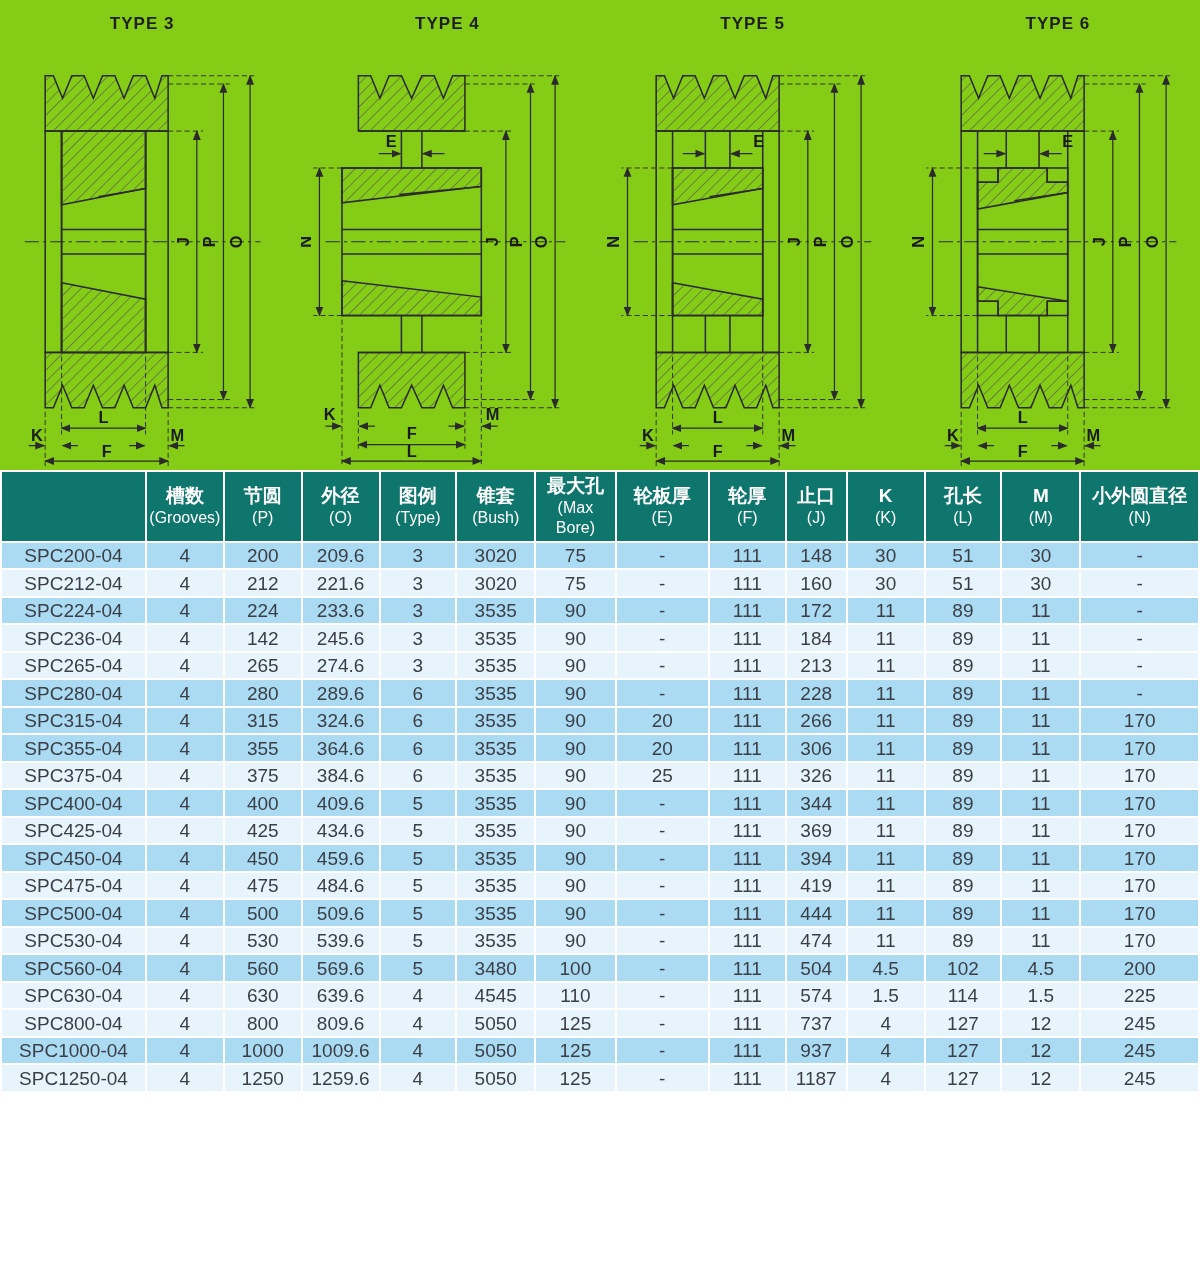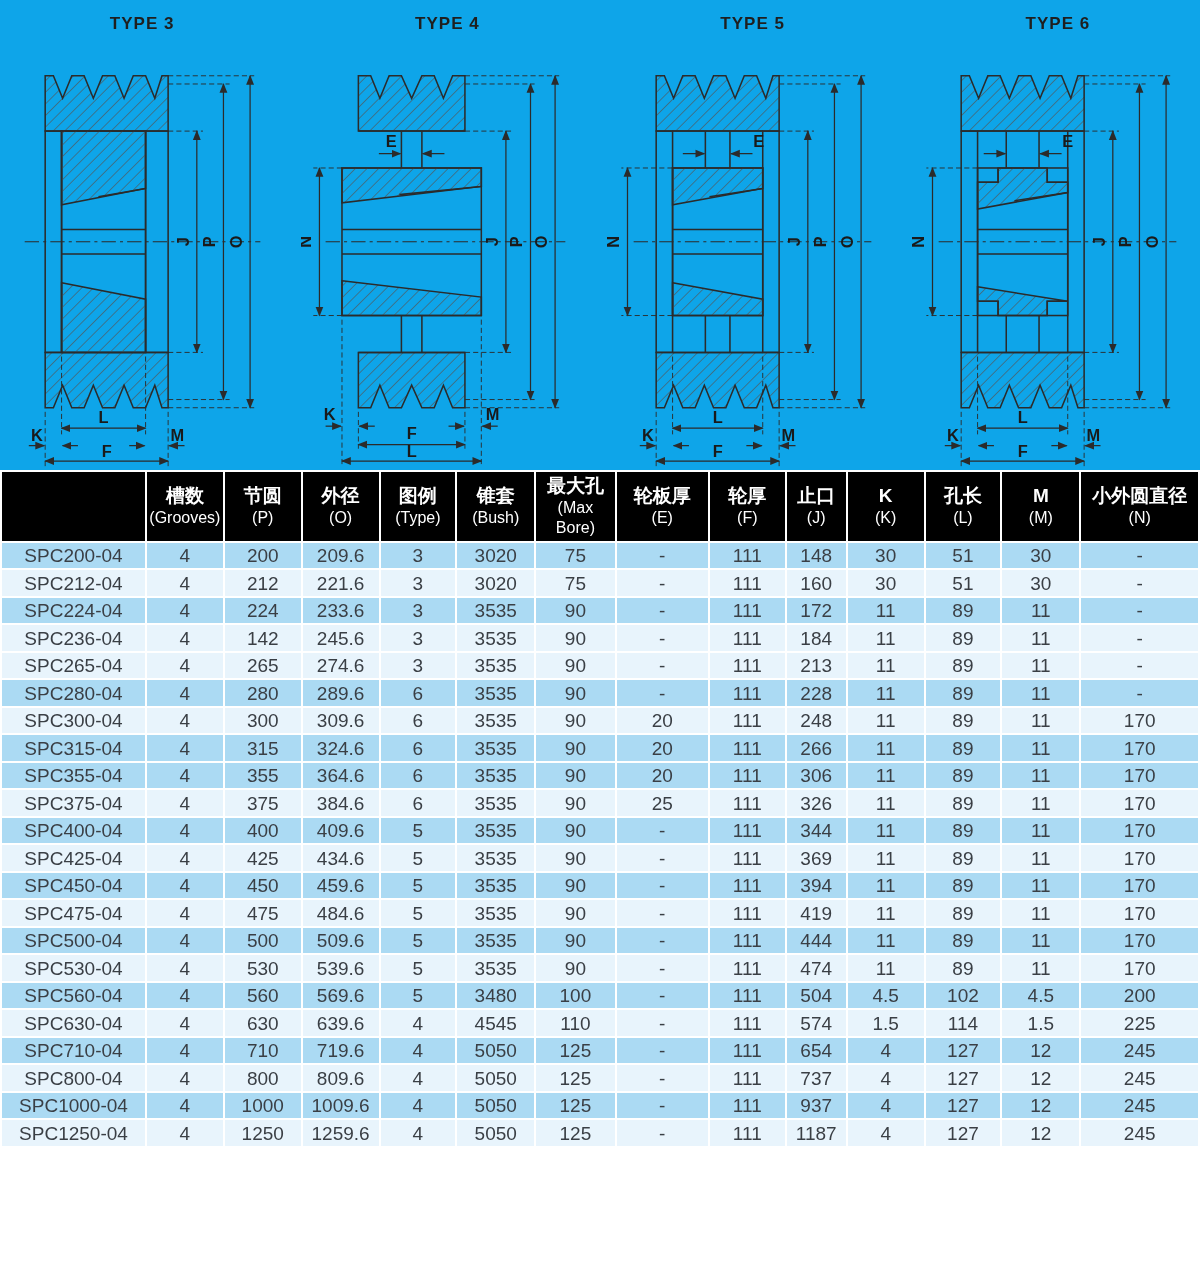--- a/index.html
+++ b/index.html
@@ -1,29 +1,29 @@
 <!DOCTYPE html>
 <html><head>
 <meta charset="utf-8">
 <style>
   * { box-sizing: border-box; margin: 0; padding: 0; }
   html,body { width: 1200px; background: #ffffff; font-family: "Liberation Sans", sans-serif; }
   body { height: 1265px; overflow: hidden; }
 
   
-  .diagram-strip { display: flex; height: 470px; padding: 14px 6px 0 6px; background: #0ea5e9; gap: 33px; }
+  .diagram-strip { display: flex; height: 470px; padding: 14px 6px 0 6px; background: #84cc16; gap: 33px; }
   .diagram { flex: 1 1 25%; display: flex; flex-direction: column; align-items: center; min-width: 0; }
   .diagram-title { font-weight: bold; font-size: 17px; color: #1f1f1f; letter-spacing: 1px; margin-bottom: 2px; }
   .diagram svg { width: 292px; height: 432px; }
   svg text { font-family: "Liberation Sans", sans-serif; font-weight: bold; font-size: 16px; fill: #1a1a1a; }
 
   
   table.spec { width: 100%; border-collapse: collapse; table-layout: fixed; }
   .spec th, .spec td { border: 2.5px solid #ffffff; text-align: center; vertical-align: middle; overflow: hidden; }
-  .spec thead th { background: #000000; color: #ffffff; height: 64px; padding: 3px 0; }
+  .spec thead th { background: #0f766e; color: #ffffff; height: 64px; padding: 3px 0; }
   .spec .cn { font-size: 19px; font-weight: bold; line-height: 1.2; }
   .spec .en { font-size: 16px; font-weight: normal; line-height: 1.25; }
   .spec tbody td { font-size: 19px; color: #3a3f45; height: 27.5px; padding: 0; line-height: 1; }
   .spec tr.dark td  { background: #abdaf3; }
   .spec tr.light td { background: #e8f4fc; }
 </style>
 </head>
 <body>
 
 <div class="diagram-strip">
@@ -465,36 +465,20 @@
         <td>3535</td>
         <td>90</td>
         <td>-</td>
         <td>111</td>
         <td>228</td>
         <td>11</td>
         <td>89</td>
         <td>11</td>
         <td>-</td>
       </tr>
-      <tr class="light">
-        <td>SPC300-04</td>
-        <td>4</td>
-        <td>300</td>
-        <td>309.6</td>
-        <td>6</td>
-        <td>3535</td>
-        <td>90</td>
-        <td>20</td>
-        <td>111</td>
-        <td>248</td>
-        <td>11</td>
-        <td>89</td>
-        <td>11</td>
-        <td>170</td>
-      </tr>
       <tr class="dark">
         <td>SPC315-04</td>
         <td>4</td>
         <td>315</td>
         <td>324.6</td>
         <td>6</td>
         <td>3535</td>
         <td>90</td>
         <td>20</td>
         <td>111</td>
@@ -657,78 +641,62 @@
         <td>4545</td>
         <td>110</td>
         <td>-</td>
         <td>111</td>
         <td>574</td>
         <td>1.5</td>
         <td>114</td>
         <td>1.5</td>
         <td>225</td>
       </tr>
-      <tr class="dark">
-        <td>SPC710-04</td>
-        <td>4</td>
-        <td>710</td>
-        <td>719.6</td>
+      <tr class="light">
+        <td>SPC800-04</td>
+        <td>4</td>
+        <td>800</td>
+        <td>809.6</td>
         <td>4</td>
         <td>5050</td>
         <td>125</td>
         <td>-</td>
         <td>111</td>
-        <td>654</td>
+        <td>737</td>
         <td>4</td>
         <td>127</td>
         <td>12</td>
         <td>245</td>
       </tr>
-      <tr class="light">
-        <td>SPC800-04</td>
-        <td>4</td>
-        <td>800</td>
-        <td>809.6</td>
+      <tr class="dark">
+        <td>SPC1000-04</td>
+        <td>4</td>
+        <td>1000</td>
+        <td>1009.6</td>
         <td>4</td>
         <td>5050</td>
         <td>125</td>
         <td>-</td>
         <td>111</td>
-        <td>737</td>
+        <td>937</td>
         <td>4</td>
         <td>127</td>
         <td>12</td>
         <td>245</td>
       </tr>
-      <tr class="dark">
-        <td>SPC1000-04</td>
-        <td>4</td>
-        <td>1000</td>
-        <td>1009.6</td>
+      <tr class="light">
+        <td>SPC1250-04</td>
+        <td>4</td>
+        <td>1250</td>
+        <td>1259.6</td>
         <td>4</td>
         <td>5050</td>
         <td>125</td>
         <td>-</td>
         <td>111</td>
-        <td>937</td>
+        <td>1187</td>
         <td>4</td>
         <td>127</td>
         <td>12</td>
         <td>245</td>
       </tr>
-      <tr class="light">
-        <td>SPC1250-04</td>
-        <td>4</td>
-        <td>1250</td>
-        <td>1259.6</td>
-        <td>4</td>
-        <td>5050</td>
-        <td>125</td>
-        <td>-</td>
-        <td>111</td>
-        <td>1187</td>
-        <td>4</td>
-        <td>127</td>
-        <td>12</td>
-        <td>245</td>
-      </tr>
     </tbody>
 </table>
 
 </body></html>

